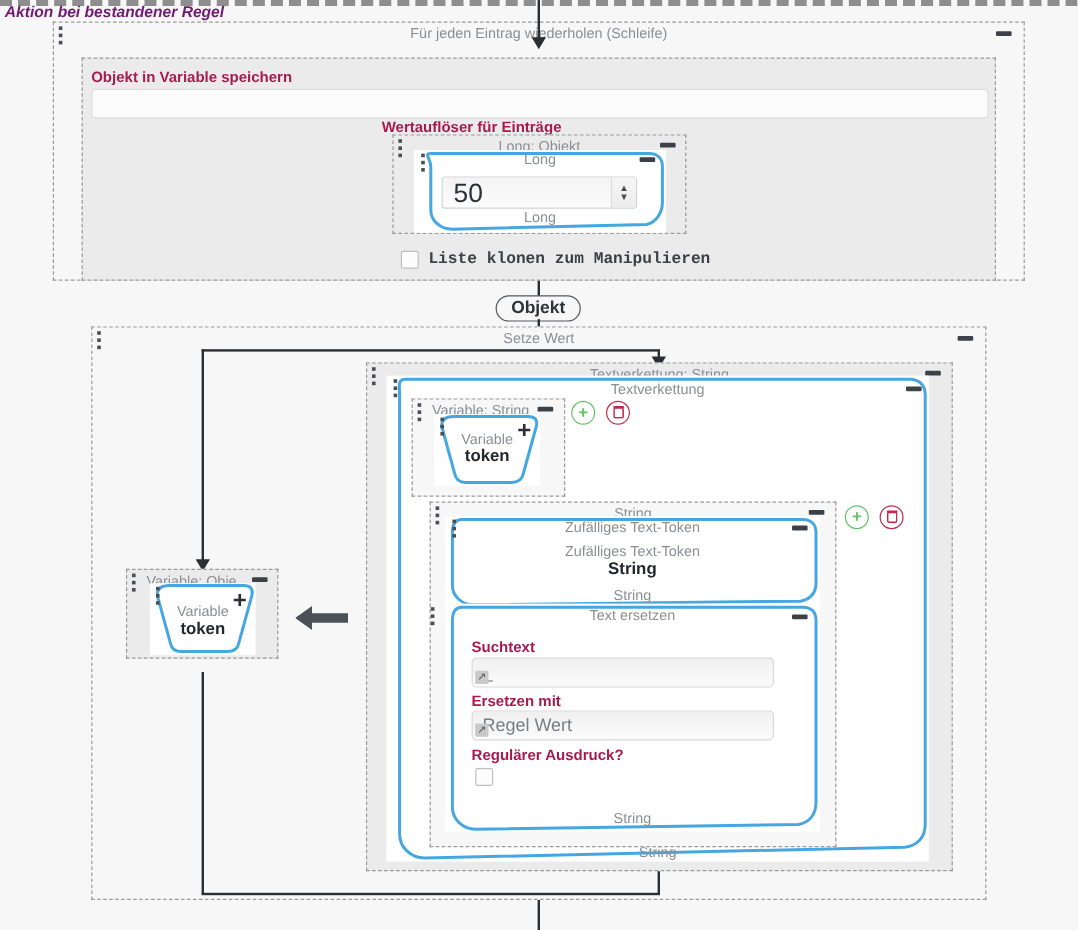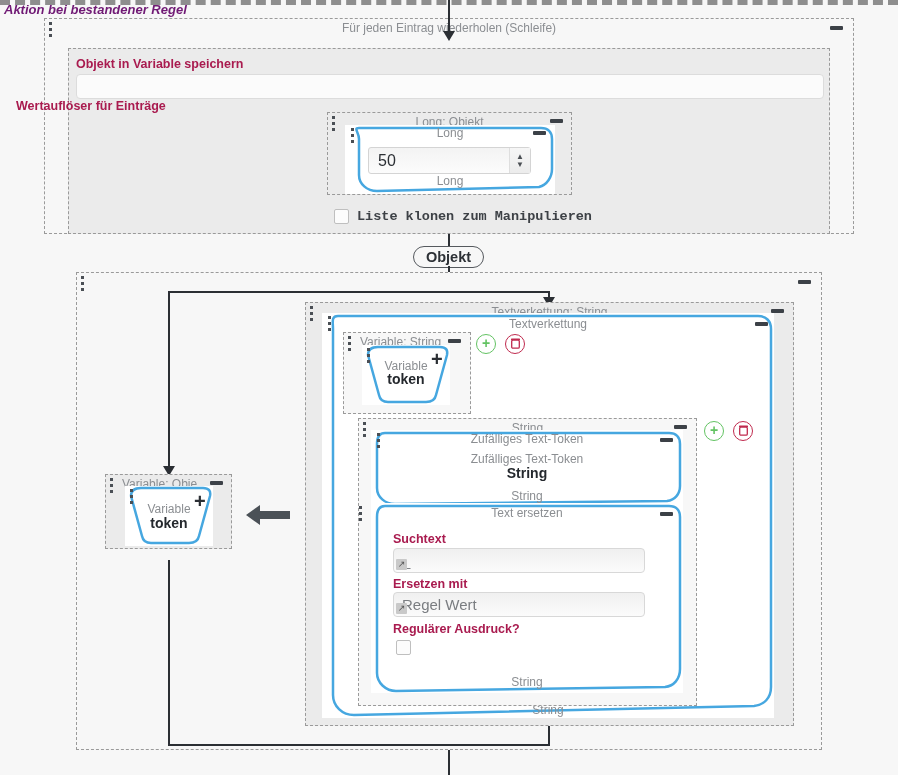--- a/index.html
+++ b/index.html
@@ -100,21 +100,21 @@
     position:absolute;color:#3d4146;font-weight:bold;font-size:13.5px;white-space:nowrap;
   }
   
   .spin{
     position:absolute;
     box-sizing:border-box;
     border:1px solid #d4d4d4;border-radius:3px;
     background:linear-gradient(#f3f3f3,#fcfcfc);
     display:flex;align-items:center;
   }
-  .spin .val{flex:1;padding-left:9px;color:#2c3035;font-size:16px;}
+  .spin .val{flex:1;padding-left:9px;color:#2c3035;font-size:22px;}
   .spin .arrows{
     width:20px;height:100%;
     border-left:1px solid #dedede;
     background:linear-gradient(#f6f6f6,#ececec);
     display:flex;flex-direction:column;align-items:center;justify-content:center;
     color:#4a4e53;font-size:8px;line-height:8px;
   }
 
   
   .cbtn{
@@ -182,21 +182,21 @@
     </div>
   <div class="cap">Für jeden Eintrag wiederholen (Schleife)</div>
   <div class="minus" style="right:10px;top:7px;"></div>
 </div>
 
 <div class="dnode shade" style="left:68px;top:48px;width:762px;height:186px;"></div>
 
 <div class="flabel" style="left:76px;top:57px;">Objekt in Variable speichern</div>
 <div class="finput plain" style="left:76px;top:74px;width:748px;height:25px;"></div>
 
-<div class="flabel" style="left:16px;top:99px;width:786px;text-align:left;">Wertauflöser für Einträge</div>
+<div class="flabel" style="left:0;top:99px;width:786px;text-align:center;">Wertauflöser für Einträge</div>
 
 <div class="dnode shade" style="left:327px;top:112px;width:245px;height:83px;">
   <div class="grip">
       <i></i>
       <i></i>
       <i></i>
     </div>
   <div class="cap">Long: Objekt</div>
   <div class="minus" style="right:8px;top:6px;"></div>
 </div>
@@ -232,20 +232,21 @@
 <div class="ln vl" style="left:448px;top:234px;height:14px;"></div>
 <div class="pill" style="left:413px;top:246px;width:71px;height:22px;">Objekt</div>
 <div class="ln vl" style="left:448px;top:266px;height:26px;"></div>
 
 <div class="dnode light" style="left:76px;top:272px;width:746px;height:478px;">
   <div class="grip">
       <i></i>
       <i></i>
       <i></i>
     </div>
+  <div class="cap">Setze Wert</div>
   <div class="minus" style="right:10px;top:7px;"></div>
 </div>
 
 <div class="ln hl" style="left:168px;top:291px;width:381px;"></div>
 <div class="ln vl" style="left:168px;top:291px;height:180px;"></div>
 <div class="arrowdown" style="left:163px;top:466px;"></div>
 <div class="ln vl" style="left:548px;top:291px;height:14px;"></div>
 <div class="arrowdown" style="left:543px;top:297px;"></div>
 
 <div class="ln vl" style="left:168px;top:560px;height:185px;"></div>

